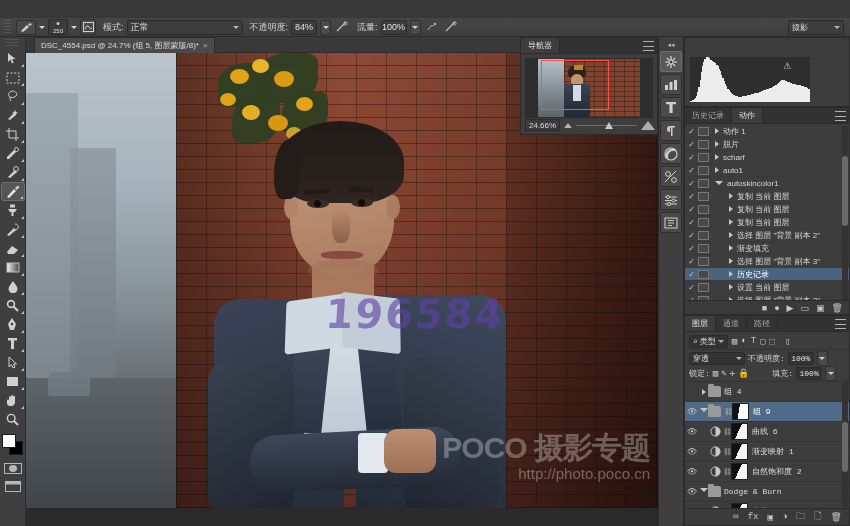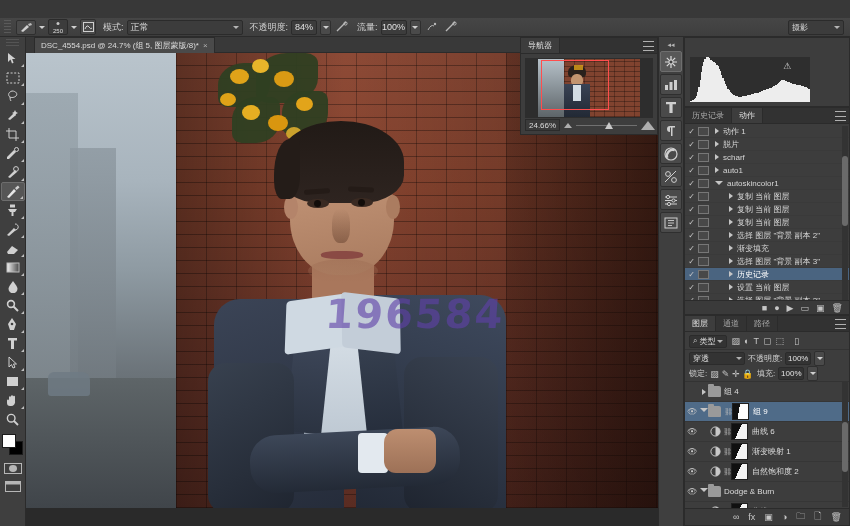--- a/index.html
+++ b/index.html
@@ -284,21 +284,21 @@
   .act-box { width:11px; height:9px; border:1px solid #777; background:#484848; margin-right:2px;}
   .act-tri { width:0;height:0;border-top:3px solid transparent;border-bottom:3px solid transparent;border-left:4px solid #c5c5c5; margin:0 4px;}
   .act-tri.open { border-left:4px solid transparent;border-right:4px solid transparent;border-top:4px solid #c5c5c5; margin-top:2px;}
   .act-label { white-space:nowrap; overflow:hidden; }
   .act-scroll { position:absolute; right:1px; top:18px; width:6px; height:186px; background:#333; }
   .act-scroll i { position:absolute; left:0; top:30px; width:6px; height:70px; background:#6a6a6a; border-radius:3px;}
   .act-footer { position:absolute; left:0; bottom:0; width:164px; height:14px; background:#3a3a3a;
     border-top:1px solid #2b2b2b; display:flex; align-items:center; justify-content:flex-end; gap:7px; padding-right:6px;}
 
   
-  #layers { left:684px; top:315px; width:166px; height:211px; }
+  #layers { left:684px; top:315px; width:166px; height:211px;font-family:Liberation Mono, monospace; }
   .lay-filter { position:absolute; left:0; top:17px; width:164px; height:17px;
     display:flex; align-items:center; gap:4px; padding:0 4px; border-bottom:1px solid #333;}
   .lay-filter .typesel { height:13px; background:#333; border:1px solid #2b2b2b; border-radius:2px;
     display:flex;align-items:center; gap:2px; padding:0 3px; font-size:8px; color:#dcdcdc;}
   .lay-mode { position:absolute; left:0; top:34px; width:164px; height:16px;
     display:flex; align-items:center; gap:3px; padding:0 4px;}
   .lay-lock { position:absolute; left:0; top:50px; width:164px; height:16px;
     display:flex; align-items:center; gap:3px; padding:0 4px; border-bottom:1px solid #333;}
   .mode-sel { width:56px; height:13px; background:#333; border:1px solid #2b2b2b; border-radius:2px;
     display:flex;align-items:center;padding:0 3px;font-size:8px;color:#dcdcdc;position:relative;}
@@ -606,20 +606,24 @@
         <div class="mouth"></div>
         <div class="chin"></div>
         <div class="arm-l"></div>
         <div class="arm-r"></div>
         <div class="forearm"></div>
         <div class="cuff"></div>
         <div class="hand2"></div>
         <div class="watermark-center">196584</div>
       </div>
 
+      <div class="poco-wm">
+        <div class="big">POCO 摄影专题</div>
+        <div class="url">http://photo.poco.cn</div>
+      </div>
     </div>
 
 
   </div>
 
   <div class="icondock">
     <div class="dock-collapse">◂◂</div>
     <div class="dock-ico sel">
       <svg width="14" height="14" viewBox="0 0 14 14">
           <g stroke="#dcdcdc" stroke-width="1.2">
@@ -983,21 +987,21 @@
           <span class="tiny-arrow"></span>
         </span>
     </div>
 
     <div class="lay-lock">
       <span class="small-lab">锁定:</span>
       <span class="ficon">▨</span>
       <span class="ficon">✎</span>
       <span class="ficon">✛</span>
       <span class="ficon">🔒</span>
-      <span class="small-lab" style="margin-left:0">填充:</span>
+      <span class="small-lab" style="margin-left:20px">填充:</span>
       <span class="small-num">100%</span>
       <span class="opt-stepper">
           <span class="tiny-arrow"></span>
         </span>
     </div>
 
     <div class="layer-list" id="layer-list">
         <div class="lrow">
           <span class="leye"></span>
           <span style="width: 0px;"></span>

